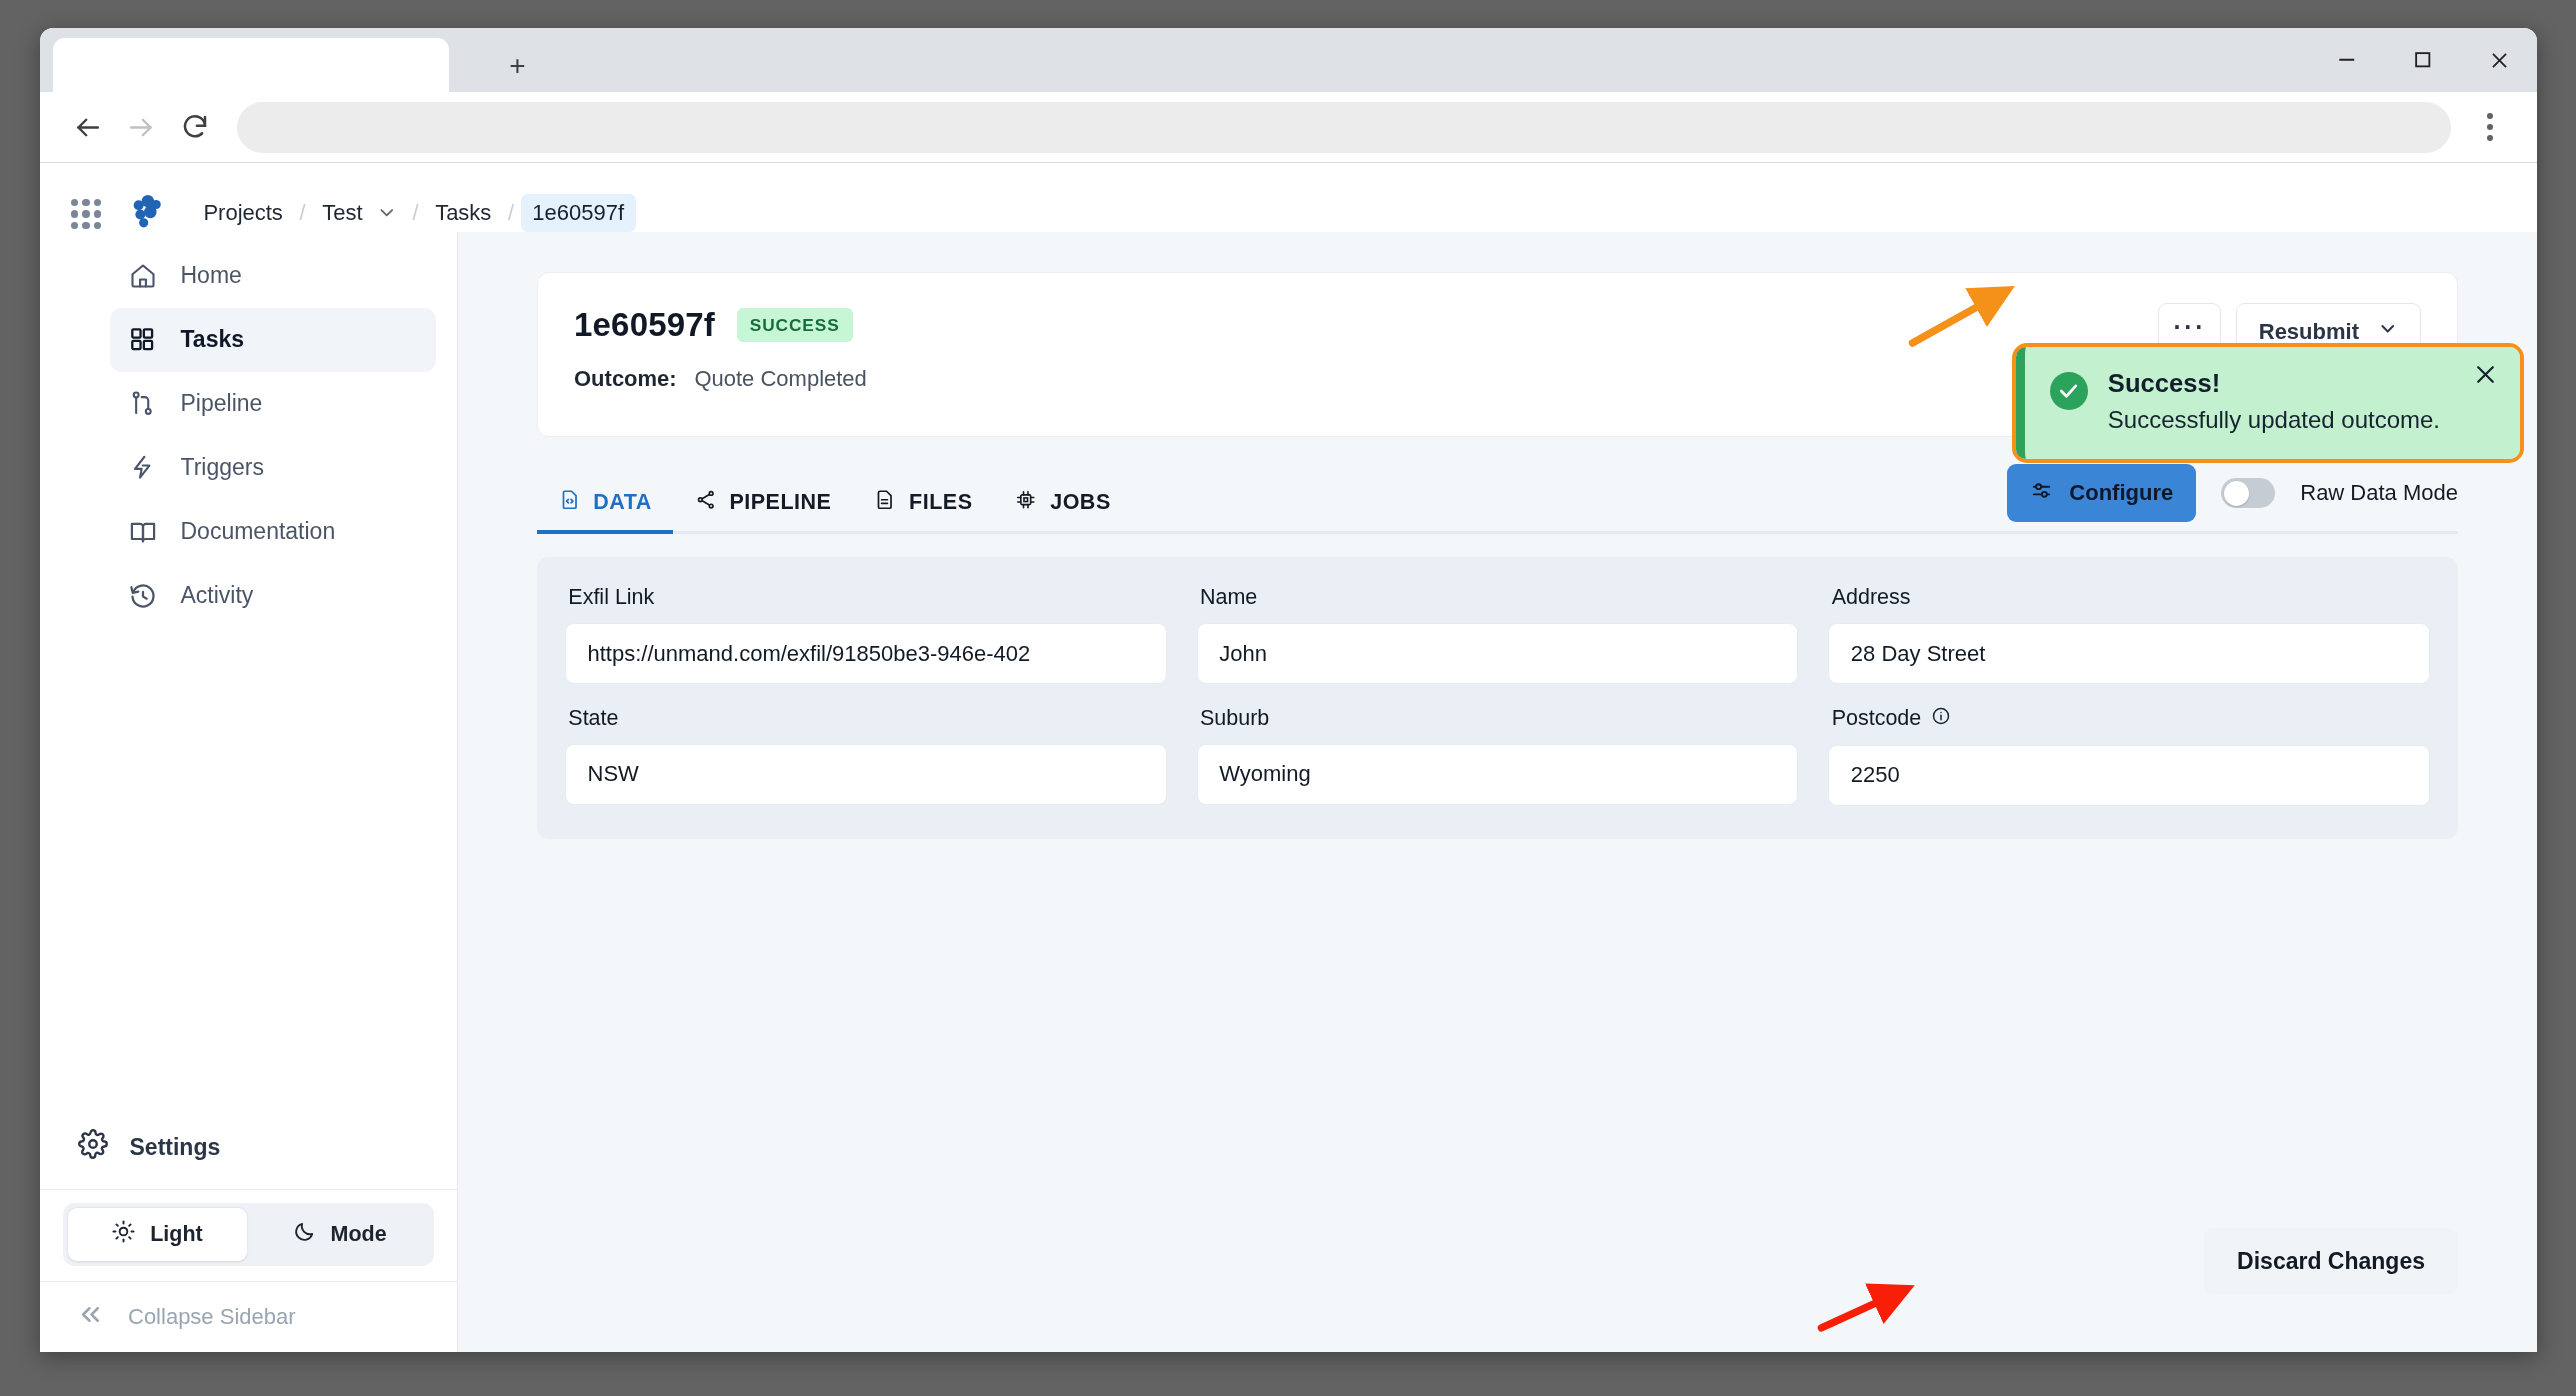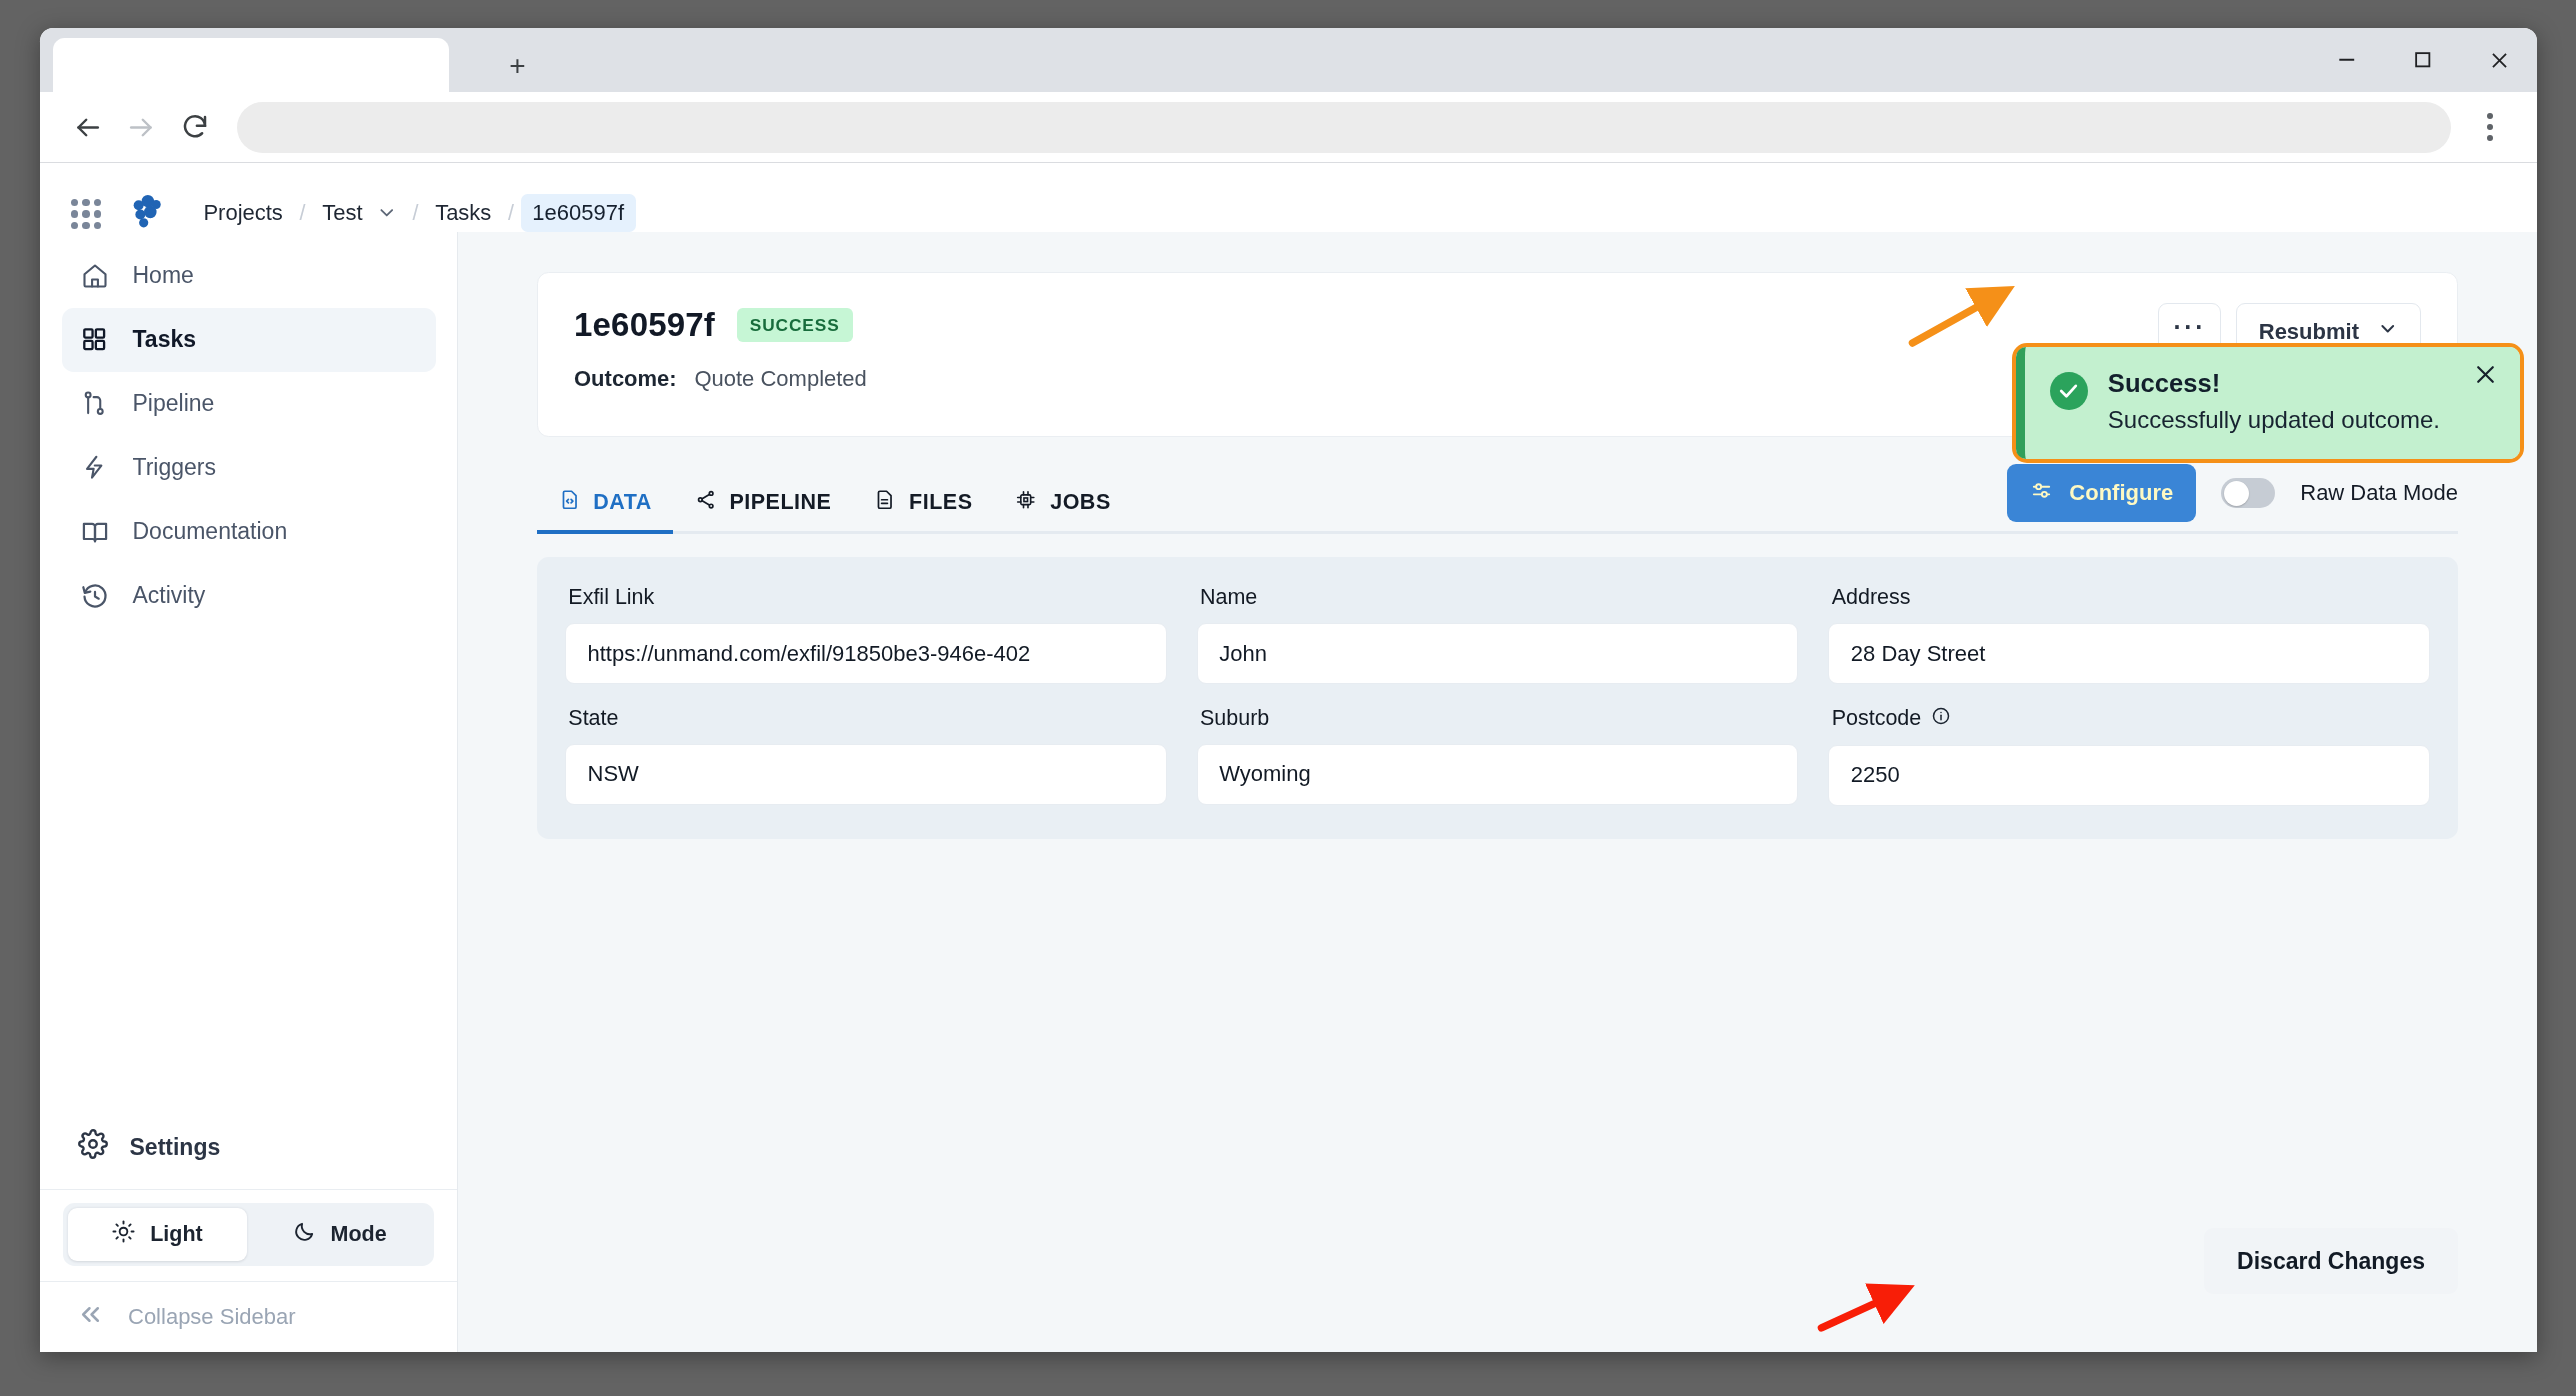--- a/index.html
+++ b/index.html
@@ -137,21 +137,21 @@
 
   
   .sidebar {
     width: 418px;
     background: #ffffff;
     border-right: 0.8px solid #e6eaee;
     display: flex; flex-direction: column;
     position: relative;
     z-index: 3;
   }
-  .side-list { padding: 11.6px 21.5px 0 21.5px; }
+  .side-list { padding: 11.6px 21.5px 0 21.5px; margin-left: 48px; }
   .side-item {
     display: flex; align-items: center;
     gap: 21.5px;
     height: 64px;
     padding: 0 16.5px;
     border-radius: 11.6px;
     color: #4a5568;
     font-size: 23px;
   }
   .side-item.active { background: #f1f5f9; color: #101828; font-weight: 700; }
@@ -247,21 +247,21 @@
   .d-tab.active { color: #1f6fc4; }
   .d-tab.active:after {
     content: ""; position: absolute; left: 0; right: 0; bottom: 0; height: 4.1px;
     background: #1f6fc4; z-index: 2;
   }
   .tabs-right {
     position: absolute; right: 0; bottom: 11.6px;
     display: flex; align-items: center; gap: 25px;
   }
   .btn-configure {
-    background: #3a85d6; color: #fef9c3;
+    background: #3a85d6; color: #0f172a;
     border-radius: 9px; height: 58px;
     display: flex; align-items: center; gap: 16.5px;
     padding: 0 23px;
     font-size: 22px; font-weight: 700;
   }
   .switch {
     width: 54px; height: 30px; background: #c6ccd4; border-radius: 15px;
     position: relative;
   }
   .switch i {

